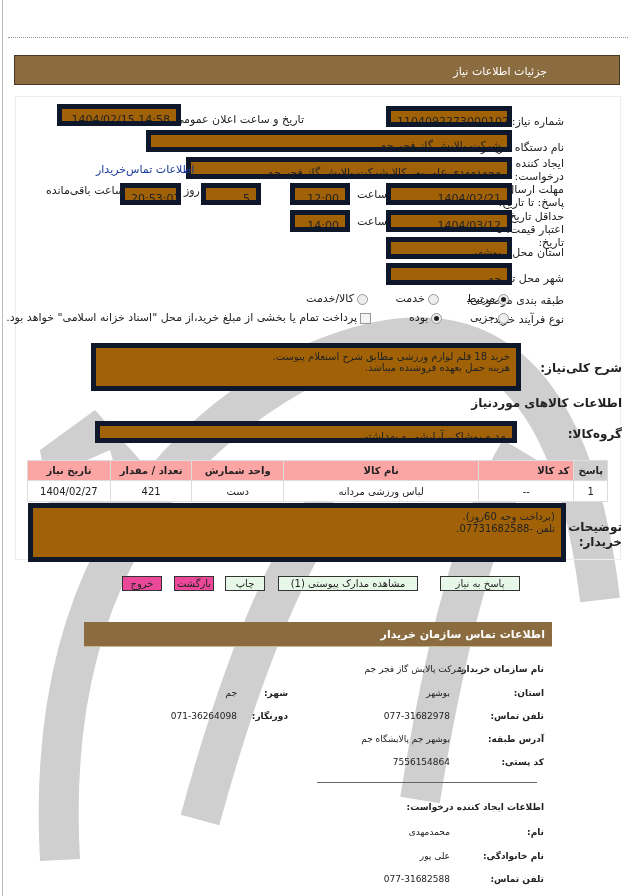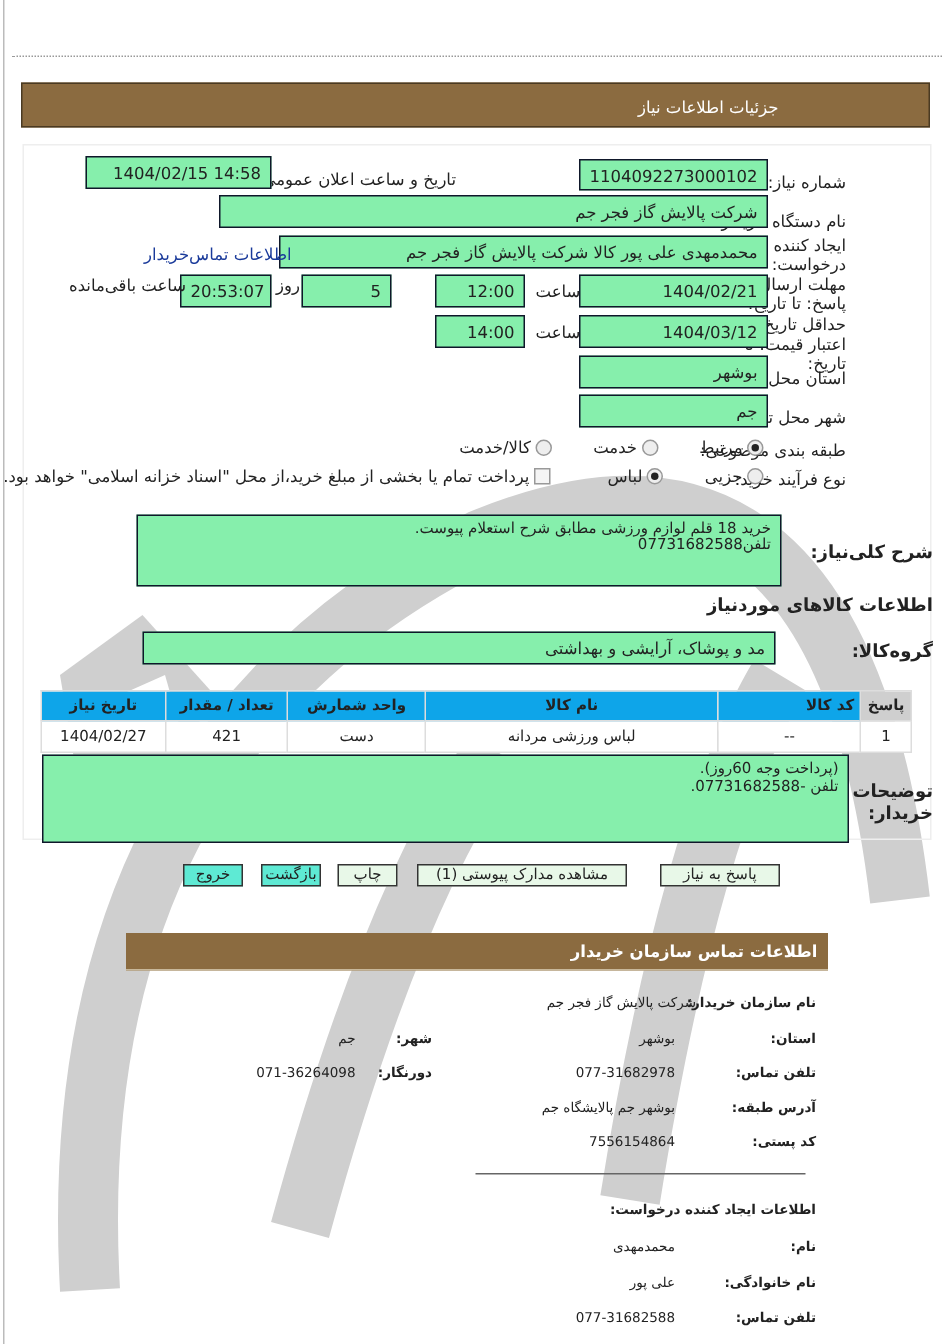--- a/index.html
+++ b/index.html
@@ -3,42 +3,42 @@
 <meta charset="utf-8">
 <style>
   html, body { margin:0; padding:0; background:#fff; }
   body { width:634px; height:896px; position:relative; overflow:hidden;
          font-family:"DejaVu Sans", sans-serif; font-size:11px; color:#222; }
   .left-rule { position:absolute; left:2px; top:0; width:1px; height:896px; background:#bbb; }
   .dotted-rule { position:absolute; left:8px; top:37px; width:620px; border-top:1px dotted #999; }
   .watermark { position:absolute; left:0; top:300px; width:634px; height:596px; pointer-events:none; }
   .hdr { position:absolute; background:#8b6b40; color:#fff; font-weight:bold; direction:rtl;
          box-sizing:border-box; }
-  .hdr1 { left:14px; top:55px; width:606px; height:30px; border:1px solid #4a3a22; padding:9px 100px 0 0; font-weight:normal; font-size:11px; }
+  .hdr1 { left:14px; top:55px; width:606px; height:30px; border:1px solid #4a3a22; padding:9px 72px 0 0; font-weight:normal; font-size:11px; }
   .hdr2 { left:84px; top:622px; width:468px; height:25px; border-bottom:1px solid #c8b89a; padding:6px 7px 0 0; font-size:11px; }
   .panel { position:absolute; left:15px; top:96px; width:604px; height:462px; border:1px solid #eee; }
   .lbl { position:absolute; direction:rtl; text-align:right; font-size:11px; color:#222; line-height:13px; }
-  .box { position:absolute; border:1px solid #0f172a; background:#86efac; direction:rtl; box-sizing:border-box;
+  .box { position:absolute; border:5px solid #0f172a; background:#a16207; direction:rtl; box-sizing:border-box;
          font-size:11px; padding:4px 6px; white-space:nowrap; overflow:hidden; }
   .box.ltr { direction:ltr; text-align:right; }
   .link { position:absolute; color:#1a3a9a; direction:rtl; font-size:11px; }
   .radio { display:inline-block; width:9px; height:9px; border-radius:50%; border:1px solid #999;
            background:#eee; vertical-align:middle; margin:0 3px; position:relative; }
   .radio.on::after { content:""; position:absolute; left:2px; top:2px; width:5px; height:5px; border-radius:50%; background:#222; }
   .check { display:inline-block; width:9px; height:9px; border:1px solid #999; background:#f5f5f5; vertical-align:middle; margin:0 3px; }
   .rowline { position:absolute; direction:rtl; font-size:11px; white-space:nowrap; }
   .bold { font-weight:bold; }
   table.items { position:absolute; left:27px; top:460px; width:581px; border-collapse:collapse; direction:rtl; font-size:10px; }
-  table.items th { background:#0ea5e9; color:#222; font-weight:bold; height:19px; border:1px solid #ddd; padding:0 4px; }
+  table.items th { background:#fca5a5; color:#222; font-weight:bold; height:19px; border:1px solid #ddd; padding:0 4px; }
   table.items td { height:18px; text-align:center; border:1px solid #ddd; background:#fff; }
   table.items th.w-radif { background:#cfcfcf; width:22px; }
   .btn { position:absolute; top:576px; height:15px; border:1px solid #333; font-size:10px; text-align:center;
          line-height:13px; direction:rtl; box-sizing:border-box; cursor:pointer; }
   .btn.green { background:#e8f8e8; }
-  .btn.pink { background:#5eead4; }
+  .btn.pink { background:#ec4899; }
   .info-lbl { position:absolute; direction:rtl; font-size:9px; font-weight:bold; color:#222; }
   .info-val { position:absolute; direction:rtl; font-size:9px; color:#222; }
   .sep { position:absolute; left:317px; top:782px; width:220px; border-top:1px solid #666; }
 </style>
 </head>
 <body>
 
 <div class="left-rule"></div>
 <div class="dotted-rule"></div>
 
@@ -93,29 +93,29 @@
   &nbsp;&nbsp;&nbsp;&nbsp;&nbsp;
   <span class="radio"></span><span>خدمت</span>
   &nbsp;&nbsp;&nbsp;&nbsp;&nbsp;
   <span class="radio"></span><span>کالا/خدمت</span>
 </div>
 
 <div class="lbl" style="right:70px; top:313px;">نوع فرآیند خرید:</div>
 <div class="rowline" style="right:122px; top:311px;">
   <span class="radio"></span><span>جزیی</span>
   &nbsp;&nbsp;&nbsp;&nbsp;&nbsp;
-  <span class="radio on"></span><span>لباس</span>
+  <span class="radio on"></span><span>بوده</span>
   &nbsp;&nbsp;&nbsp;&nbsp;&nbsp;&nbsp;&nbsp;&nbsp;
   <span class="check"></span><span>پرداخت تمام یا بخشی از مبلغ خرید،از محل "اسناد خزانه اسلامی" خواهد بود.</span>
 </div>
 
 <div class="lbl bold" style="right:12px; top:362px; font-size:12px;">شرح کلی‌نیاز:</div>
 <div class="box" style="left:91px; top:343px; width:430px; height:48px; padding:3px 6px; line-height:11px; font-size:10px; white-space:normal;">
   <div>خرید 18 قلم لوازم ورزشی مطابق شرح استعلام پیوست.</div>
-  <div>تلفن07731682588</div>
+  <div>هزینه حمل بعهده فروشنده میباشد.</div>
 </div>
 
 <div class="lbl bold" style="right:12px; top:397px; font-size:12px;">اطلاعات کالاهای موردنیاز</div>
 
 <div class="lbl bold" style="right:12px; top:428px; font-size:12px;">گروه‌کالا:</div>
 <div class="box" style="left:95px; top:421px; width:422px; height:22px;">مد و پوشاک، آرایشی و بهداشتی</div>
 
 <table class="items">
   <thead>
     <tr>

